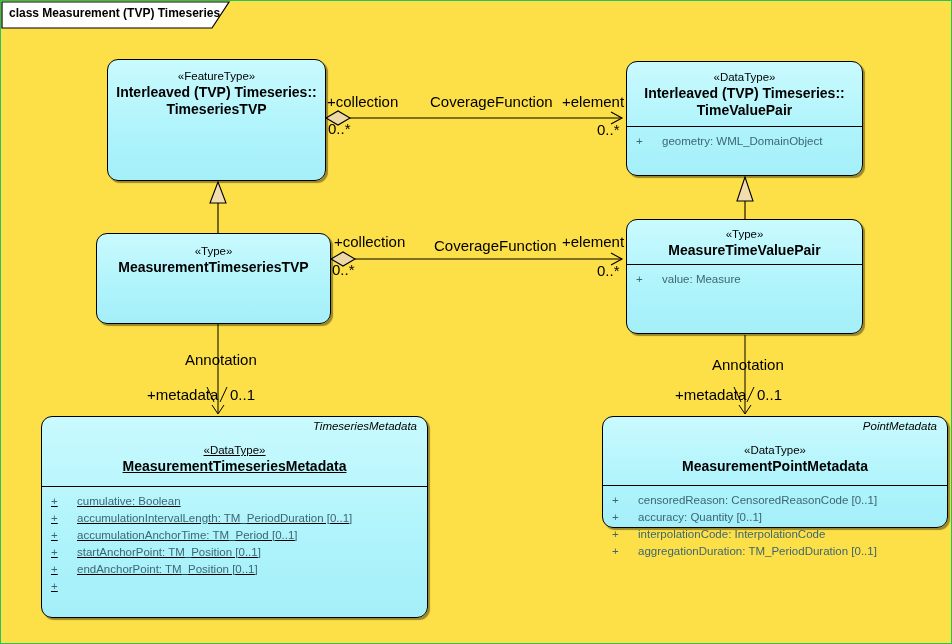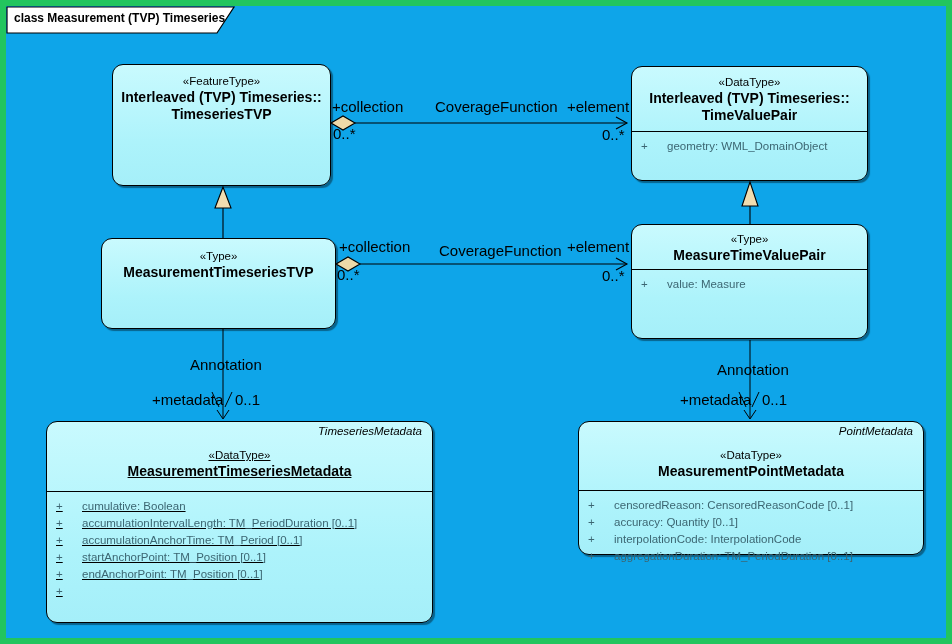--- a/index.html
+++ b/index.html
@@ -1,18 +1,18 @@
 <!DOCTYPE html>
 <html><head>
 <meta charset="utf-8">
 <style>
   html,body{margin:0;padding:0;background:#fff;}
   .canvas{
     position:relative;width:952px;height:644px;box-sizing:border-box;
-    border:6px solid #22c55e;background:#0ea5e9;overflow:hidden;
+    border:1px solid #22c55e;background:#fde047;overflow:hidden;
     font-family:"Liberation Sans",sans-serif;color:#000;
   }
   .overlay{position:absolute;left:0;top:0;z-index:1;}
   .frame-title{
     position:absolute;left:8px;top:5px;z-index:3;
     font-size:12px;font-weight:bold;white-space:nowrap;
   }
   .uml-box{
     position:absolute;z-index:2;box-sizing:border-box;
     background:linear-gradient(180deg,#C9FAFE 0%,#ADF3FB 65%,#A5EFF9 100%);
@@ -155,21 +155,21 @@
       <div class="attr-row">
         <span class="attr-vis">+</span>
         <span>endAnchorPoint: TM_Position [0..1]</span>
       </div>
       <div class="attr-row">
         <span class="attr-vis">+</span>
       </div>
     </div>
   </div>
 
-  <div class="uml-box" style="left:572px;top:415px;width:346px;height:134px;">
+  <div class="uml-box" style="left:601px;top:415px;width:346px;height:112px;">
     <div class="hdr with-div" style="height:69px;padding-top:26px;">
       <span class="sec-label">PointMetadata</span>
       <div class="stereo">«DataType»</div>
       <div class="cname">MeasurementPointMetadata</div>
     </div>
     <div class="attrs">
       <div class="attr-row">
         <span class="attr-vis">+</span>
         <span>censoredReason: CensoredReasonCode [0..1]</span>
       </div>

